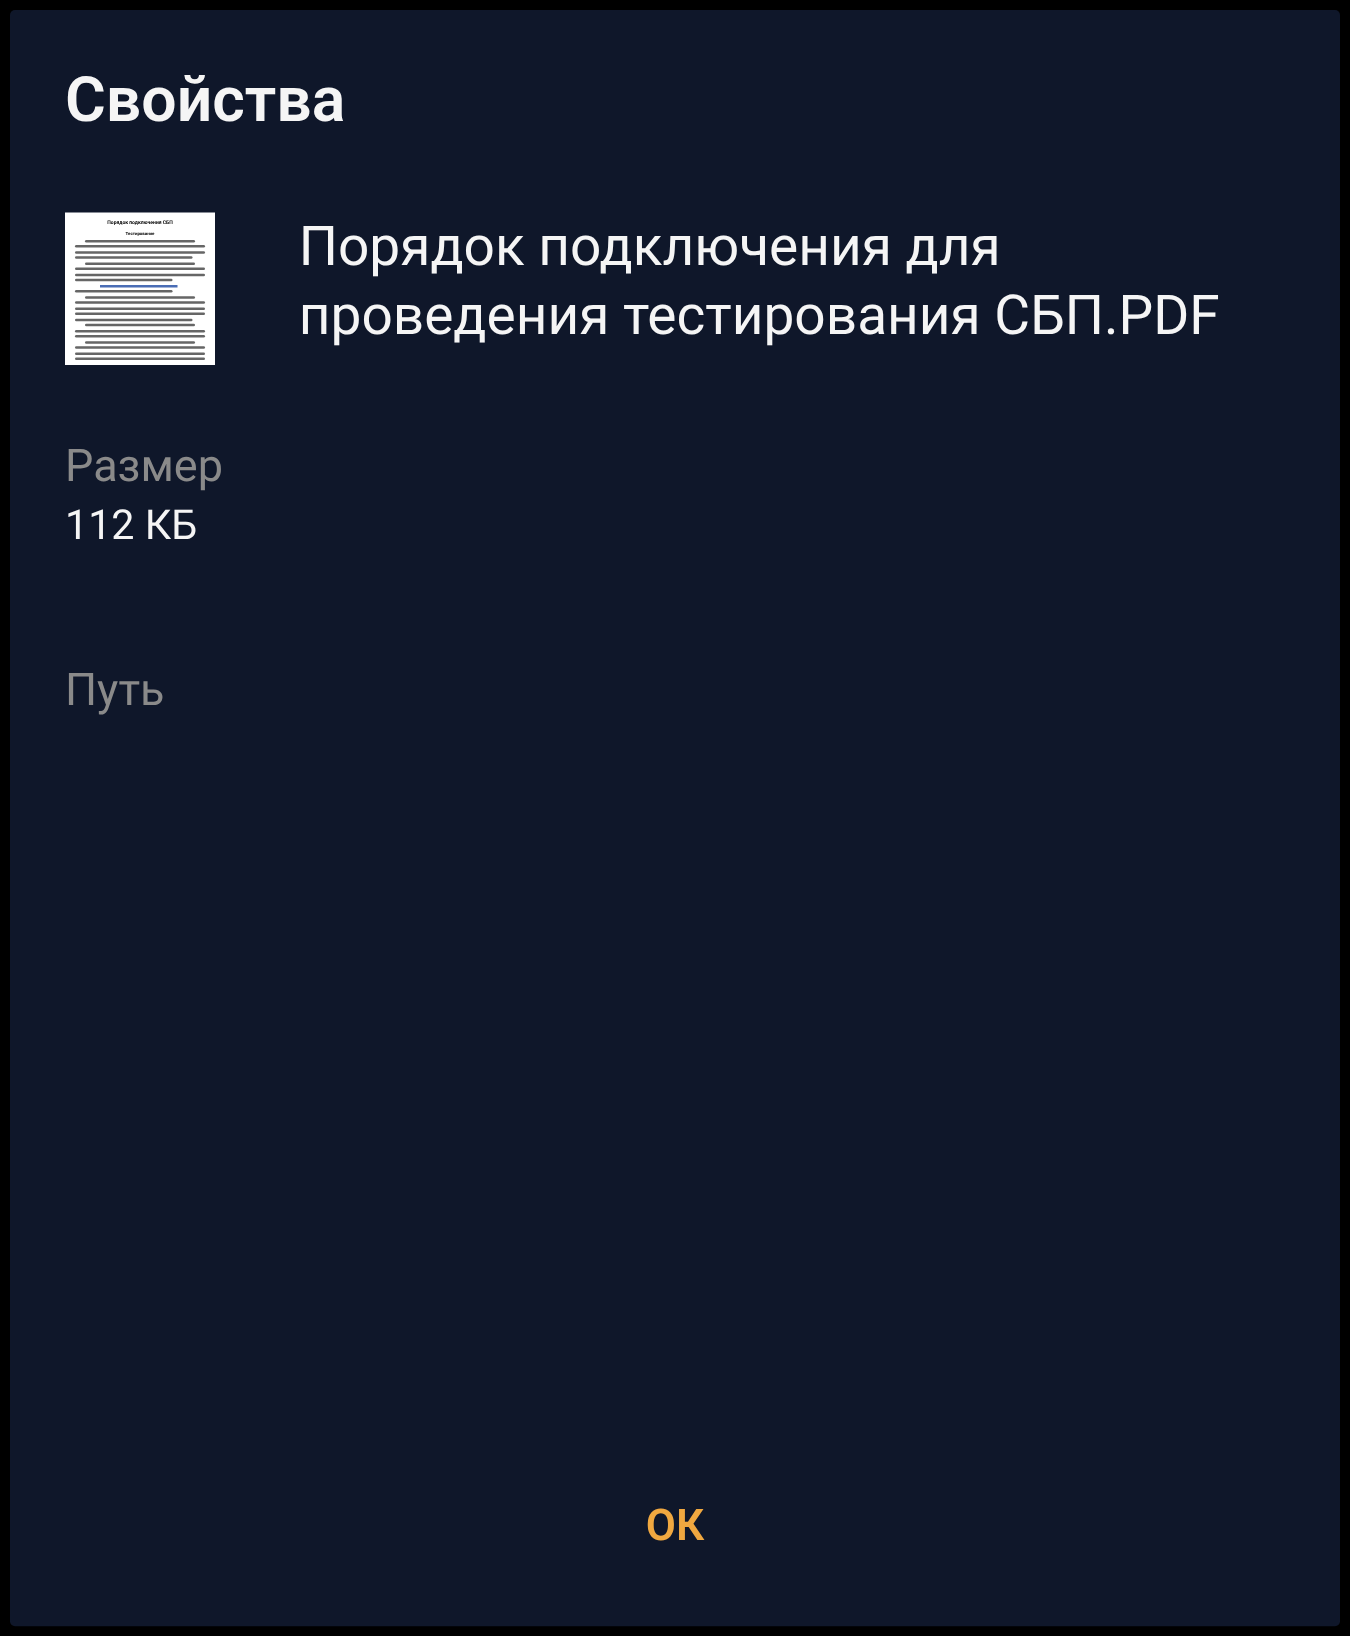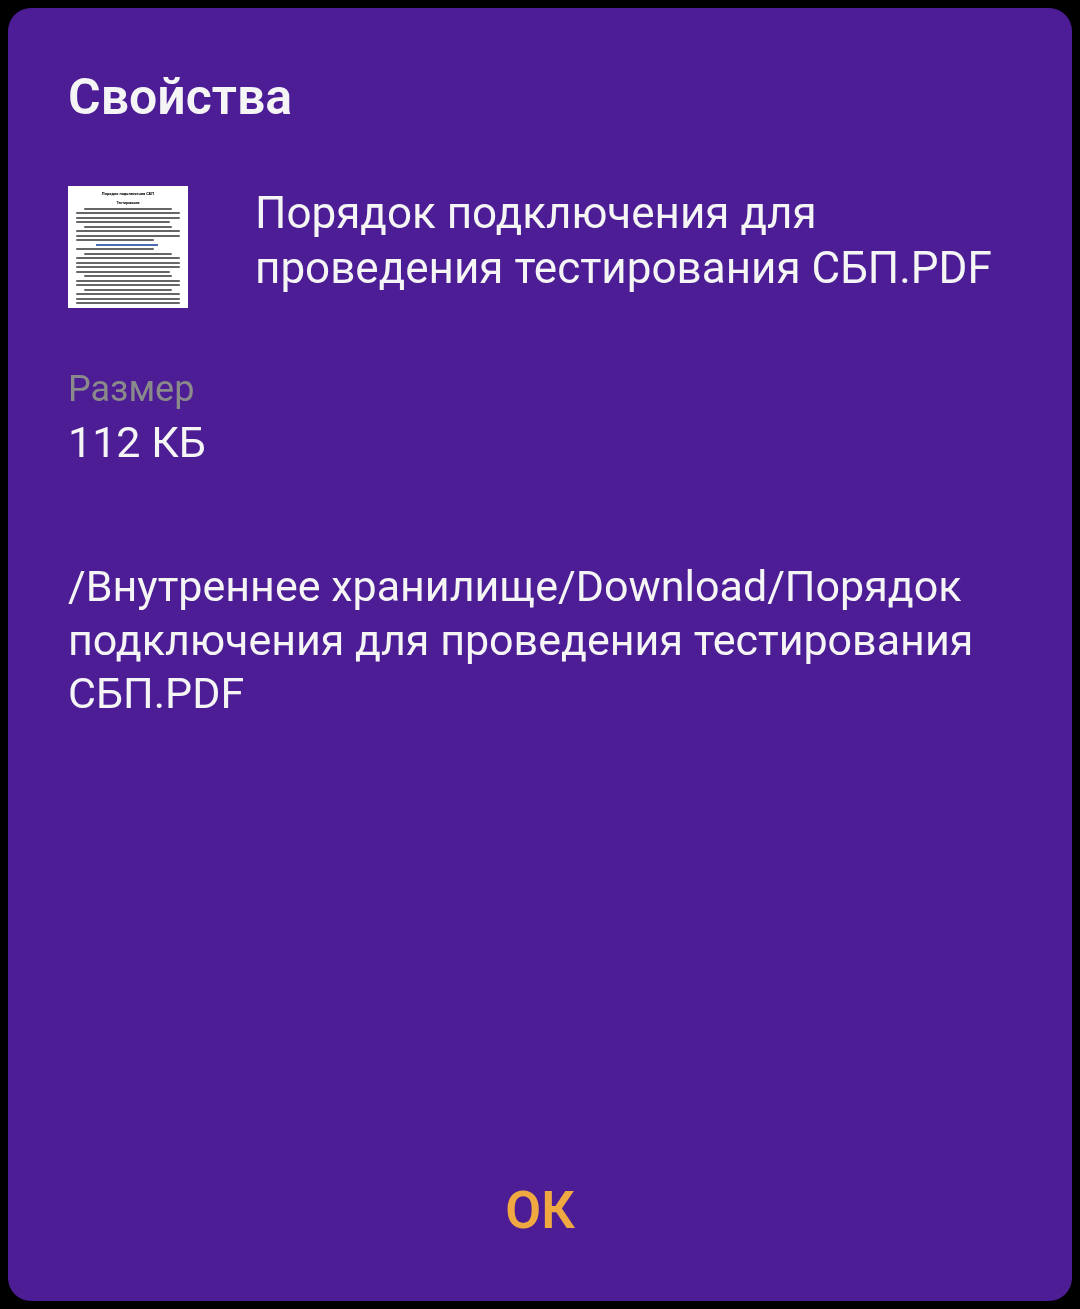--- a/index.html
+++ b/index.html
@@ -10,26 +10,26 @@
     
     body {
       background: #000;
       width: 1080px;
       height: 1309px;
       font-family: -apple-system, BlinkMacSystemFont, "Segoe UI", Roboto, Helvetica, Arial, sans-serif;
       overflow: hidden;
     }
     
     .dialog {
-      background: #4c1d95;
-      border-radius: 23px;
+      background: #0f172a;
+      border-radius: 4px;
       width: 1064px;
       height: 1293px;
       margin: 8px;
-      padding: 60px;
+      padding: 44px;
       display: flex;
       flex-direction: column;
       position: relative;
     }
     
     .dialog-title {
       color: #f5f5f5;
       font-size: 50px;
       font-weight: 600;
       margin-bottom: 60px;
@@ -105,33 +105,33 @@
     
     .property-label {
       color: #8a8a8a;
       font-size: 36px;
       font-weight: 400;
       margin-bottom: 6px;
     }
     
     .property-value {
       color: #f5f5f5;
-      font-size: 43px;
+      font-size: 33px;
       font-weight: 400;
       line-height: 1.25;
     }
     
     .ok-button {
       position: absolute;
       bottom: 60px;
       left: 0;
       right: 0;
       text-align: center;
       color: #f0a840;
-      font-size: 52px;
+      font-size: 35px;
       font-weight: 600;
       cursor: pointer;
     }
   </style>
 </head>
 <body>
 
 <div class="dialog">
   <h1 class="dialog-title">Свойства</h1>
 
@@ -167,17 +167,17 @@
     <div class="file-name">Порядок подключения для проведения тестирования СБП.PDF</div>
   </div>
 
   <div class="property-group">
     <div class="property-label">Размер</div>
     <div class="property-value">112 КБ</div>
   </div>
 
 
   <div class="property-group">
-    <div class="property-value">/Внутреннее хранилище/Download/Порядок подключения для проведения тестирования СБП.PDF</div>
+    <div class="property-label">Путь</div>
   </div>
 
   <div class="ok-button">ОК</div>
 </div>
 
 </body></html>

